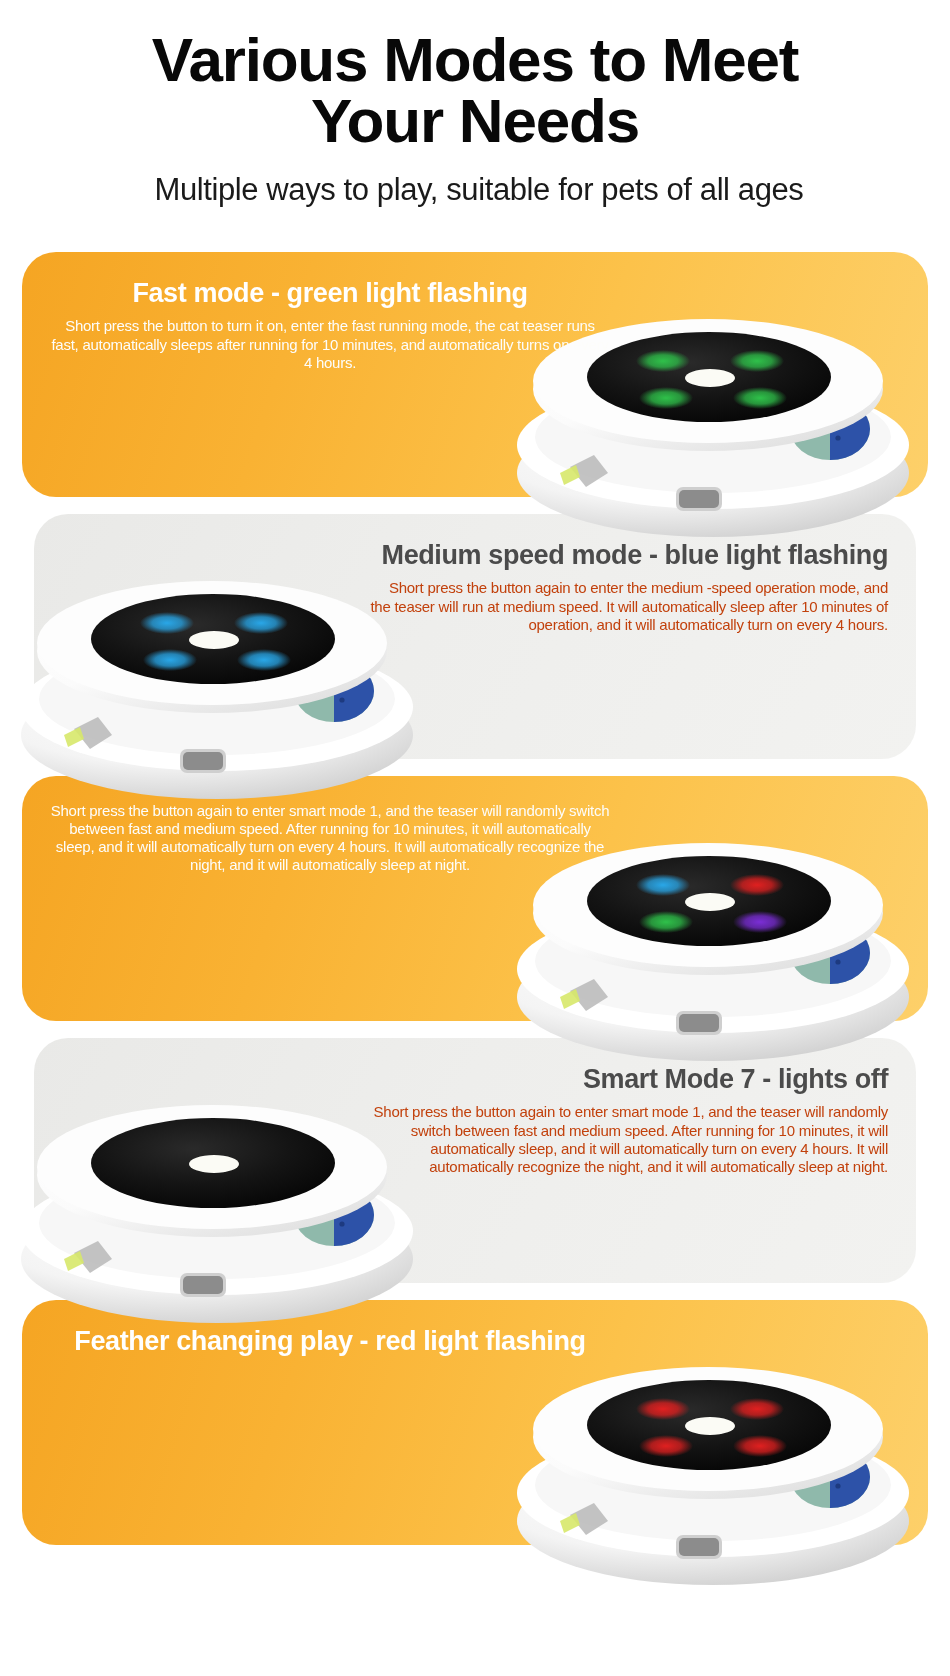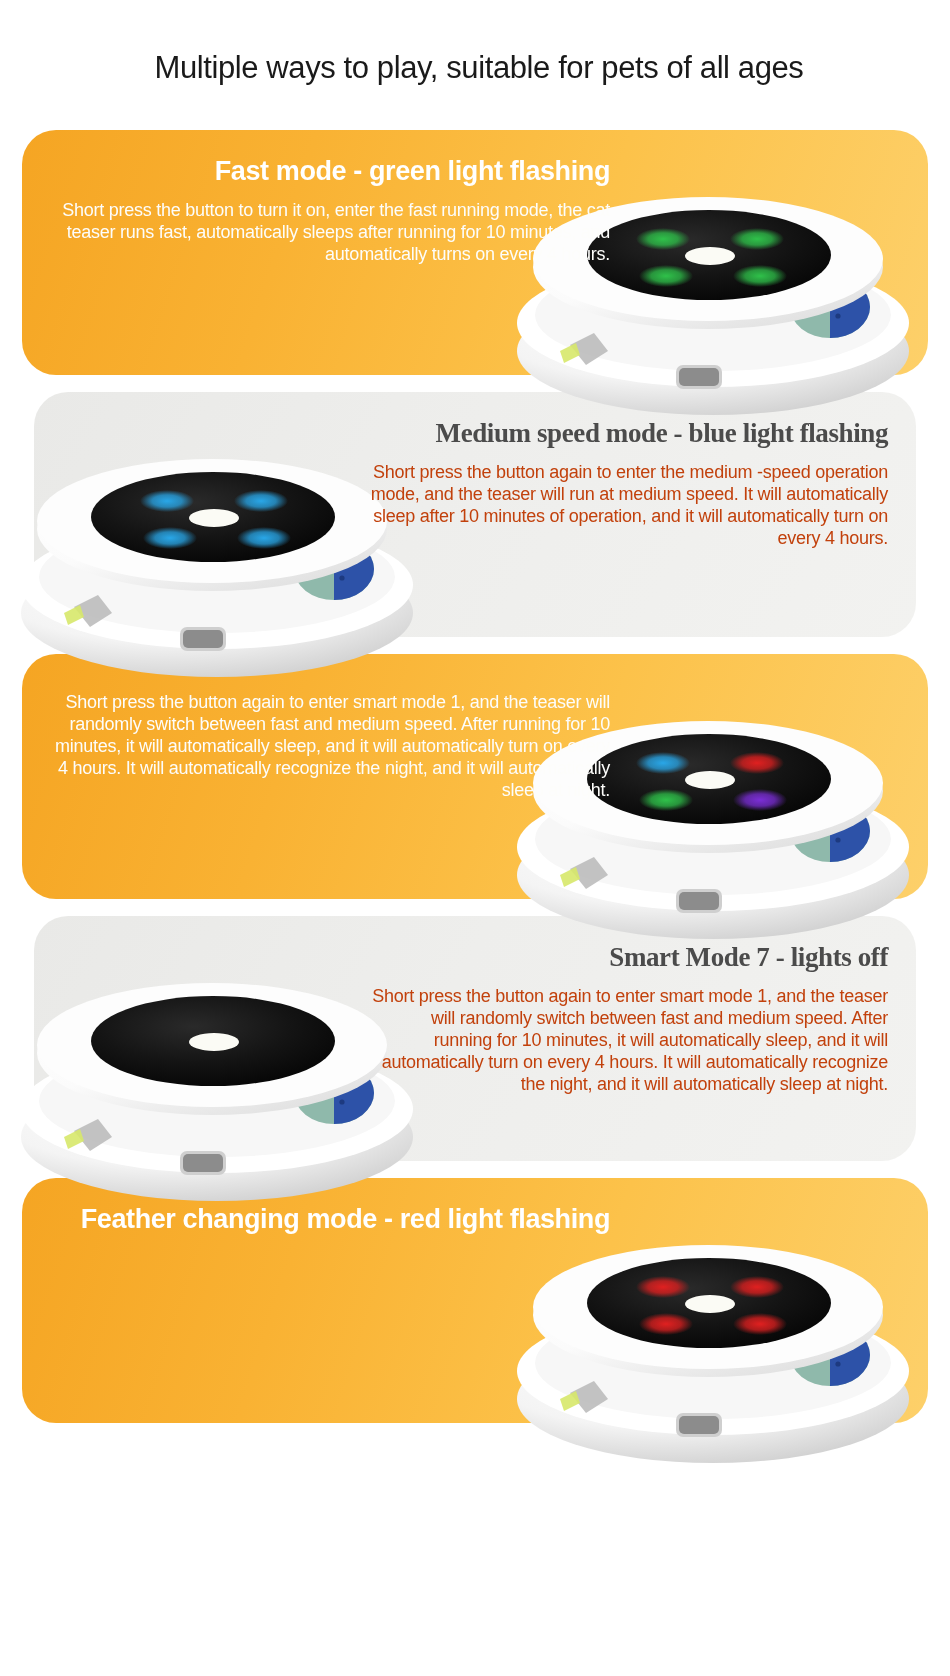--- a/index.html
+++ b/index.html
@@ -64,38 +64,37 @@
   }
   .card.gray .card-inner {
     background: linear-gradient(120deg, #e9e9e7 0%, #eeeeec 45%, #f2f2f0 100%);
   }
 
   .card-text {
     position: absolute;
     top: 26px;
     z-index: 4;
   }
-  .card.orange .card-text { left: 28px; width: 560px; text-align: right; }
+  .card.orange .card-text { left: 28px; width: 560px; text-align: center; }
   .card.gray   .card-text { right: 28px; width: 520px; text-align: right; }
 
   .card-title {
     font-size: 27px;
     font-weight: 700;
     letter-spacing: -0.4px;
     line-height: 1.18;
     margin-bottom: 8px;
   }
   .card.orange .card-title { color: #ffffff; }
-  .card.gray   .card-title { color: #4b4b4b; font-family: Liberation Serif, serif; }
+  .card.gray   .card-title { color: #4b4b4b; }
 
   .card-body {
-    font-size: 18px;
+    font-size: 15px;
     line-height: 1.22;
     letter-spacing: -0.25px;
-    margin-top: 12px;
   }
   .card.orange .card-body { color: #fdfdfb; }
   .card.gray   .card-body { color: #c2410c; }
 
   
   .device {
     position: absolute;
     width: 430px;
     height: 300px;
     z-index: 2;
@@ -103,20 +102,24 @@
   }
   .dev-right { right: -10px;  bottom: -44px; }
   .dev-left  { left:  -22px;  bottom: -44px; }
 </style>
 </head>
 <body>
 
 <div class="page">
 
   <div class="header">
+    <div class="title">
+      <div>Various Modes to Meet</div>
+      <div>Your Needs</div>
+    </div>
     <div class="subtitle">Multiple ways to play, suitable for pets of all ages</div>
   </div>
 
   <div class="cards" id="cards-root">
       <div class="card orange">
     <div class="card-inner"></div>
     <div class="device dev-right">
       
   <svg viewBox="0 0 430 300" width="430" height="300">
     <defs>
@@ -502,18 +505,18 @@
 
     <ellipse cx="202" cy="137" rx="25" ry="9" fill="#fbfbf5"></ellipse>
 
     <path d="M62 226 l24 -12 14 18 -22 14 z" fill="#b9b9b9" opacity="0.85"></path>
     <rect x="168" y="246" width="46" height="24" rx="7" fill="#cfcfcf"></rect>
     <rect x="171" y="249" width="40" height="18" rx="5" fill="#8c8c8c"></rect>
     <path d="M52 232 l16 -8 4 12 -16 8 z" fill="#d7e86a" opacity="0.9"></path>
   </svg>
     </div>
     <div class="card-text">
-      <div class="card-title">Feather changing mode - red light flashing</div>
+      <div class="card-title">Feather changing play - red light flashing</div>
     </div>
       </div>
     </div>
 
 </div>
 
 </body></html>

